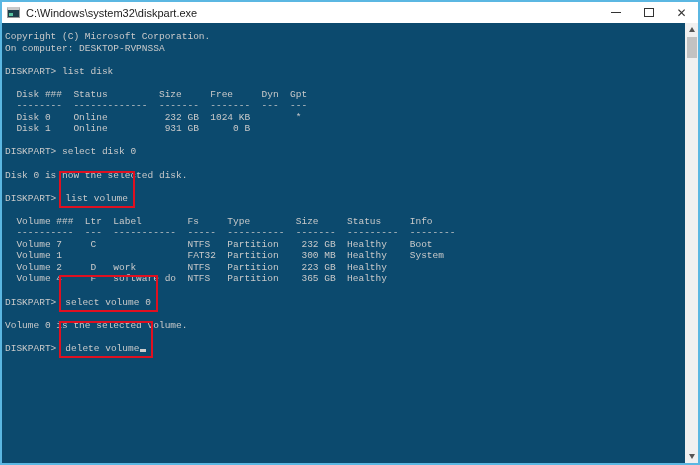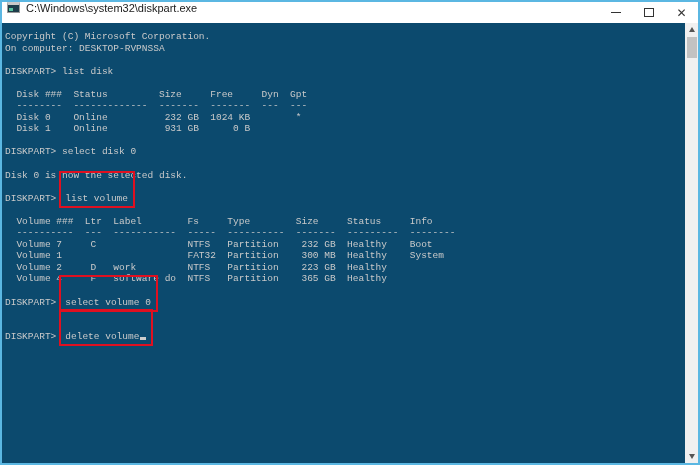--- a/index.html
+++ b/index.html
@@ -5,21 +5,21 @@
   html,body { margin:0; padding:0; background:#ffffff; }
   body { width:700px; height:465px; overflow:hidden; position:relative;
          font-family:"Liberation Sans", sans-serif; }
 
   .window { position:absolute; inset:0; box-sizing:border-box;
             border:2px solid #5bb7e2; background:#0b0b0b;
             display:flex; flex-direction:column; }
 
   
   .titlebar { height:21px; min-height:21px; background:#ffffff;
-              display:flex; align-items:flex-start; padding-left:5px; }
+              display:flex; align-items:center; padding-left:5px; }
   .app-icon { width:13px; height:11px; background:#1d3d4a;
               border:1px solid #9a9a9a; border-top:3px solid #c9c9c9;
               box-sizing:border-box; position:relative; margin-right:6px; }
   .app-icon::after { content:""; position:absolute; left:1px; bottom:1px;
                      width:4px; height:3px; background:#57c3a0; }
   .title-text { font-size:11px; color:#1a1a1a; flex:1;
                 white-space:nowrap; overflow:hidden; }
   .controls { display:flex; height:21px; }
   .ctrl-btn { width:33px; height:21px; display:flex; align-items:center;
               justify-content:center; background:#ffffff; border:none; padding:0; }
@@ -94,20 +94,21 @@
         <div class="line">&nbsp;</div>
         <div class="line">  Volume ###  Ltr  Label        Fs     Type        Size     Status     Info</div>
         <div class="line">  ----------  ---  -----------  -----  ----------  -------  ---------  --------</div>
         <div class="line">  Volume 7     C                NTFS   Partition    232 GB  Healthy    Boot</div>
         <div class="line">  Volume 1                      FAT32  Partition    300 MB  Healthy    System</div>
         <div class="line">  Volume 2     D   work         NTFS   Partition    223 GB  Healthy</div>
         <div class="line">  Volume 4     F   software do  NTFS   Partition    365 GB  Healthy</div>
         <div class="line">&nbsp;</div>
         <div class="line"><span>DISKPART&gt;</span><span class="hl-box" style="border-color: rgb(224, 16, 32); margin-top: 12px;">select volume 0</span></div>
         <div class="line">&nbsp;</div>
+        <div class="line">Volume 0 is the selected volume.</div>
         <div class="line">&nbsp;</div>
         <div class="line"><span>DISKPART&gt;</span><span class="hl-box" style="border-color: rgb(224, 16, 32); text-align: right;">delete volume<span class="cursor-block"></span></span></div>
       </div>
     <div class="scrollbar">
       <button class="sb-btn sb-up">
         <span class="tri-up"></span>
       </button>
       <div class="sb-thumb"></div>
       <button class="sb-btn sb-down">
         <span class="tri-down"></span>

